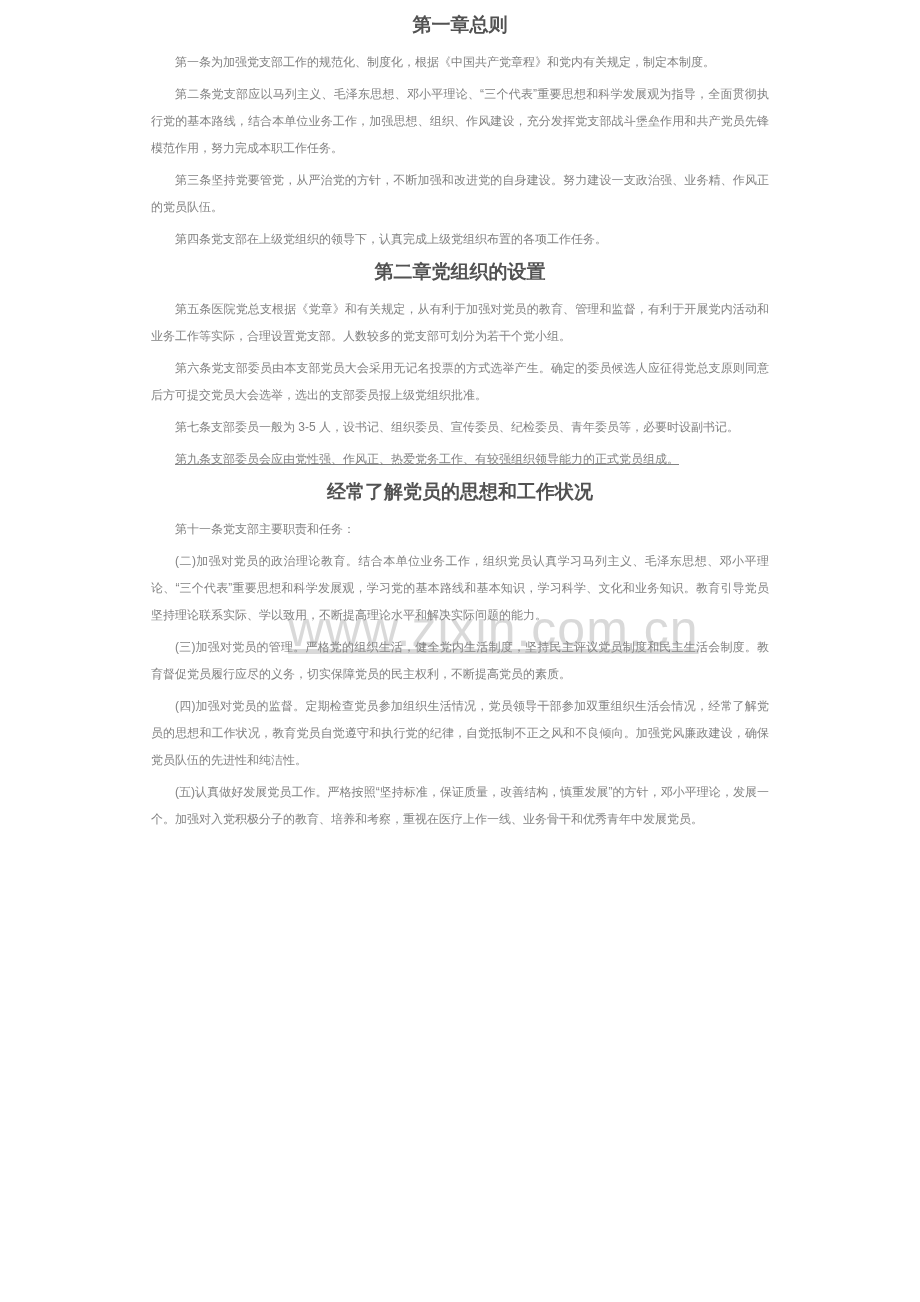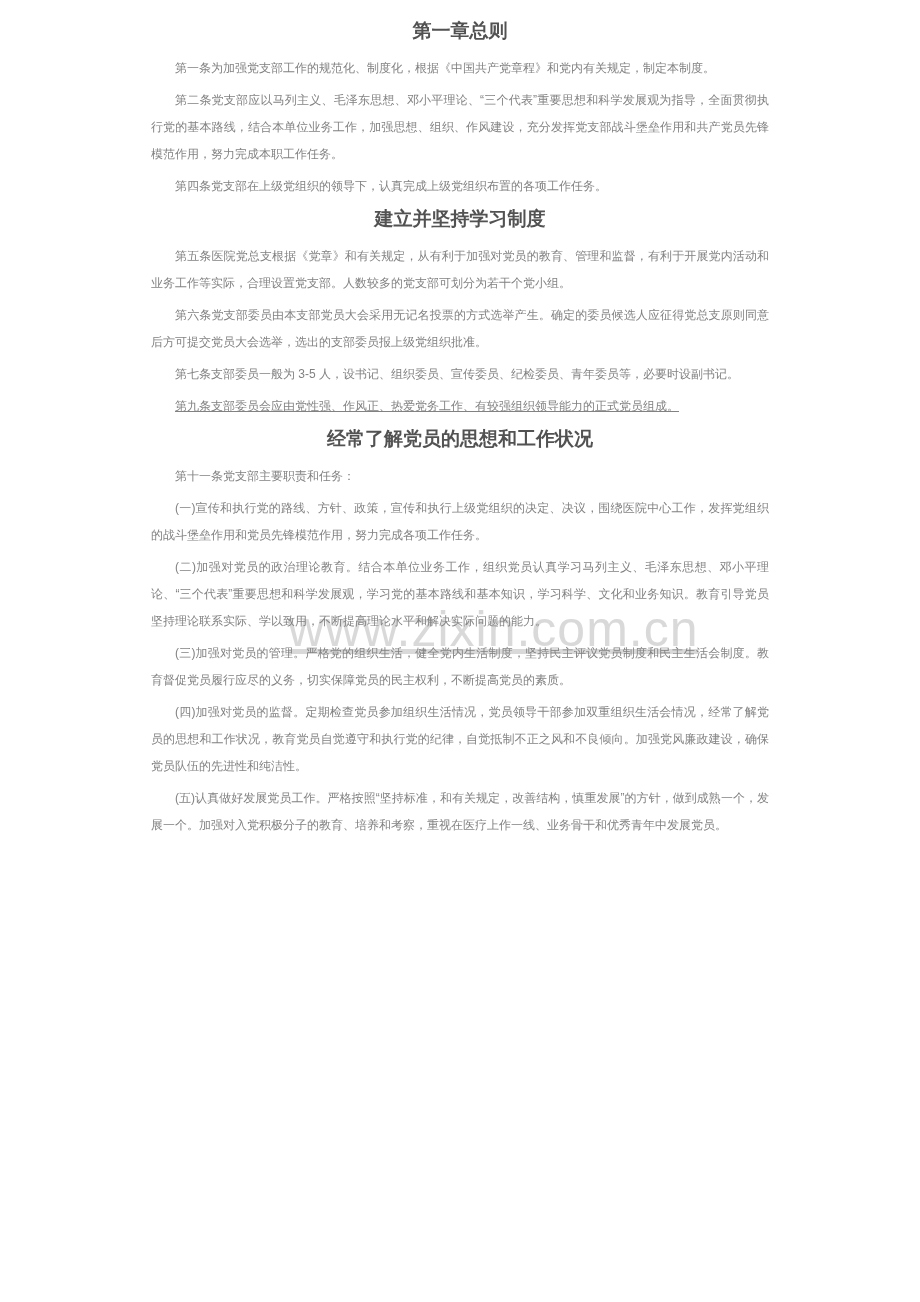--- a/index.html
+++ b/index.html
@@ -25,21 +25,21 @@
     letter-spacing: 1px;
     color: rgba(185, 185, 185, 0.55);
     white-space: nowrap;
     user-select: none;
     text-decoration: underline;
   }
   .content {
     position: relative;
     z-index: 1;
     width: 618px;
-    margin: 18px auto;
+    margin: 12px auto;
   }
   .chapter-heading {
     font-size: 19px;
     font-weight: bold;
     color: #525252;
     text-align: center;
     line-height: 25px;
     margin: 6px 0 12px 0;
   }
   .para {
@@ -60,30 +60,30 @@
 
 <div class="page">
 
   <div class="watermark">www.zixin.com.cn</div>
 
   <div class="content">
 
     <div class="chapter-heading">第一章总则</div>
     <p class="para">第一条为加强党支部工作的规范化、制度化，根据《中国共产党章程》和党内有关规定，制定本制度。</p>
     <p class="para">第二条党支部应以马列主义、毛泽东思想、邓小平理论、“三个代表”重要思想和科学发展观为指导，全面贯彻执行党的基本路线，结合本单位业务工作，加强思想、组织、作风建设，充分发挥党支部战斗堡垒作用和共产党员先锋模范作用，努力完成本职工作任务。</p>
+    <p class="para">第三条坚持党要管党，从严治党的方针，不断加强和改进党的自身建设。努力建设一支政治强、业务精、作风正的党员队伍。</p>
     <p class="para">第四条党支部在上级党组织的领导下，认真完成上级党组织布置的各项工作任务。</p>
 
-    <div class="chapter-heading">建立并坚持学习制度</div>
+    <div class="chapter-heading">第二章党组织的设置</div>
     <p class="para">第五条医院党总支根据《党章》和有关规定，从有利于加强对党员的教育、管理和监督，有利于开展党内活动和业务工作等实际，合理设置党支部。人数较多的党支部可划分为若干个党小组。</p>
     <p class="para">第六条党支部委员由本支部党员大会采用无记名投票的方式选举产生。确定的委员候选人应征得党总支原则同意后方可提交党员大会选举，选出的支部委员报上级党组织批准。</p>
     <p class="para">第七条支部委员一般为 3-5 人，设书记、组织委员、宣传委员、纪检委员、青年委员等，必要时设副书记。</p>
     <p class="para tight">第九条支部委员会应由党性强、作风正、热爱党务工作、有较强组织领导能力的正式党员组成。</p>
 
     <div class="chapter-heading">经常了解党员的思想和工作状况</div>
     <p class="para">第十一条党支部主要职责和任务：</p>
-    <p class="para">(一)宣传和执行党的路线、方针、政策，宣传和执行上级党组织的决定、决议，围绕医院中心工作，发挥党组织的战斗堡垒作用和党员先锋模范作用，努力完成各项工作任务。</p>
     <p class="para">(二)加强对党员的政治理论教育。结合本单位业务工作，组织党员认真学习马列主义、毛泽东思想、邓小平理论、“三个代表”重要思想和科学发展观，学习党的基本路线和基本知识，学习科学、文化和业务知识。教育引导党员坚持理论联系实际、学以致用，不断提高理论水平和解决实际问题的能力。</p>
     <p class="para">(三)加强对党员的管理。严格党的组织生活，健全党内生活制度，坚持民主评议党员制度和民主生活会制度。教育督促党员履行应尽的义务，切实保障党员的民主权利，不断提高党员的素质。</p>
     <p class="para">(四)加强对党员的监督。定期检查党员参加组织生活情况，党员领导干部参加双重组织生活会情况，经常了解党员的思想和工作状况，教育党员自觉遵守和执行党的纪律，自觉抵制不正之风和不良倾向。加强党风廉政建设，确保党员队伍的先进性和纯洁性。</p>
-    <p class="para">(五)认真做好发展党员工作。严格按照“坚持标准，和有关规定，改善结构，慎重发展”的方针，做到成熟一个，发展一个。加强对入党积极分子的教育、培养和考察，重视在医疗上作一线、业务骨干和优秀青年中发展党员。</p>
+    <p class="para">(五)认真做好发展党员工作。严格按照“坚持标准，保证质量，改善结构，慎重发展”的方针，邓小平理论，发展一个。加强对入党积极分子的教育、培养和考察，重视在医疗上作一线、业务骨干和优秀青年中发展党员。</p>
 
   </div>
 </div>
 
 </body></html>

